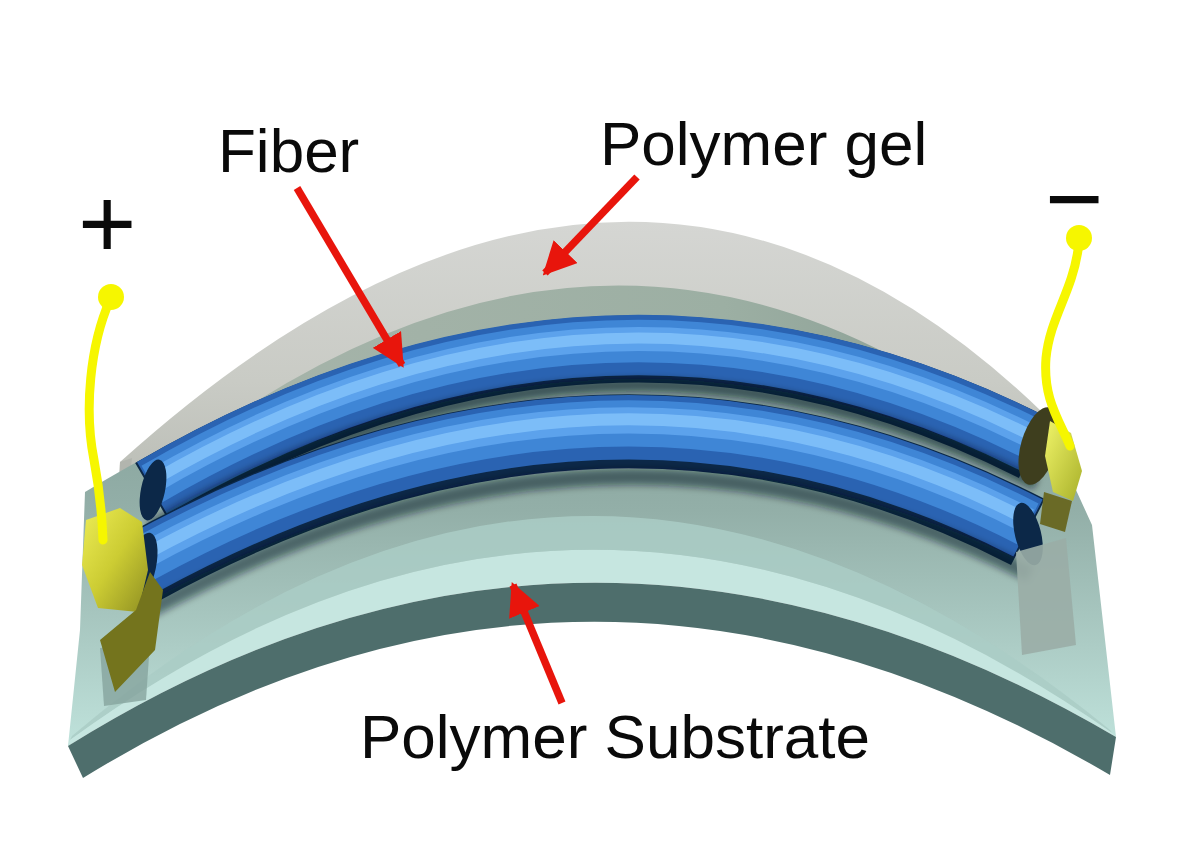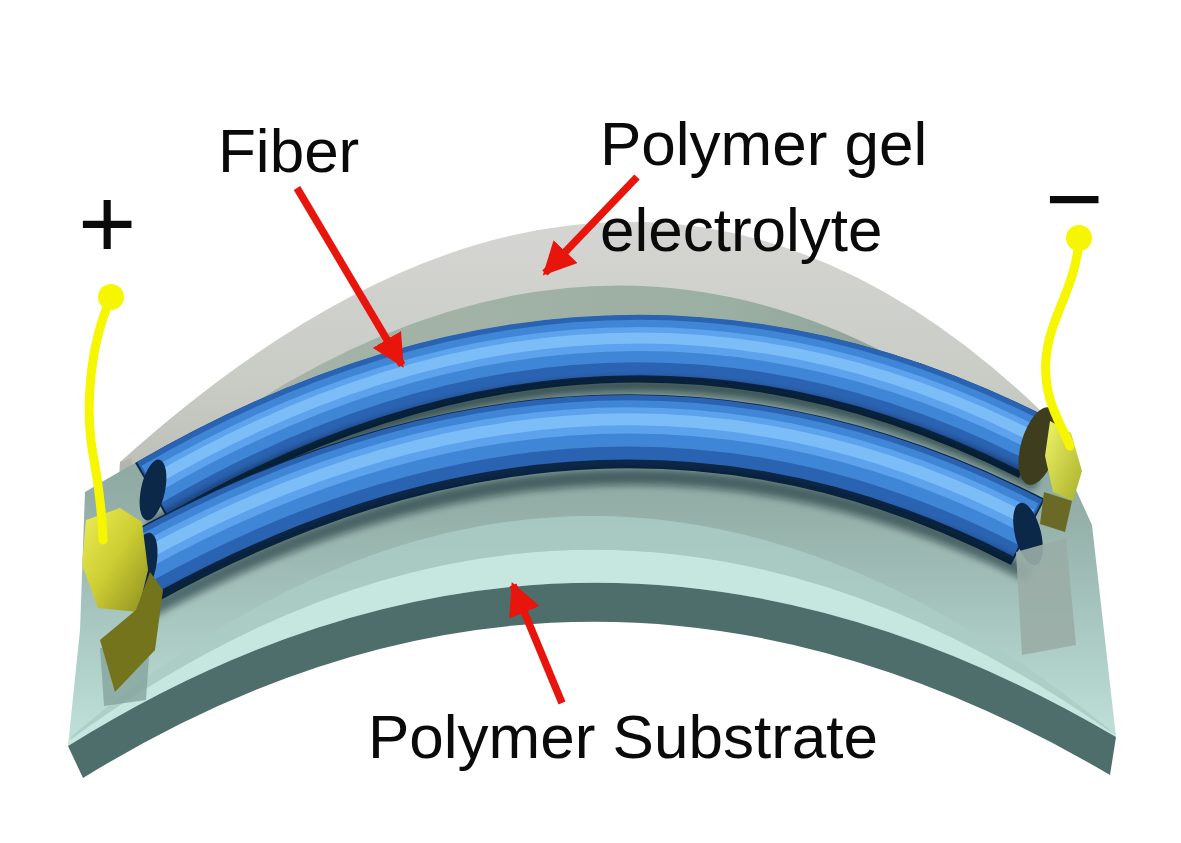--- a/index.html
+++ b/index.html
@@ -123,22 +123,21 @@
       <line x1="297" y1="188" x2="402" y2="365" marker-end="url(#ah)"></line>
       <line x1="637" y1="177" x2="545" y2="273" marker-end="url(#ah)"></line>
       <line x1="562" y1="703" x2="513" y2="585" marker-end="url(#ah)"></line>
     </g>
   </svg>
 
   <div class="label" style="left:218px;top:120px;">Fiber</div>
 
   <div class="label label-center" style="left:600px;top:101px;width:392px;">
     <div class="line">Polymer gel</div>
-    <div class="line">electrolyte</div>
   </div>
 
-  <div class="label" style="left:368px;top:706px;">Polymer Substrate</div>
+  <div class="label" style="left:360px;top:706px;">Polymer Substrate</div>
 
   <div class="terminal" style="left:78px;top:173px;">+</div>
 
   <div class="terminal" style="left:1045px;top:148px;">−</div>
 
 </div>
 
 </body></html>

